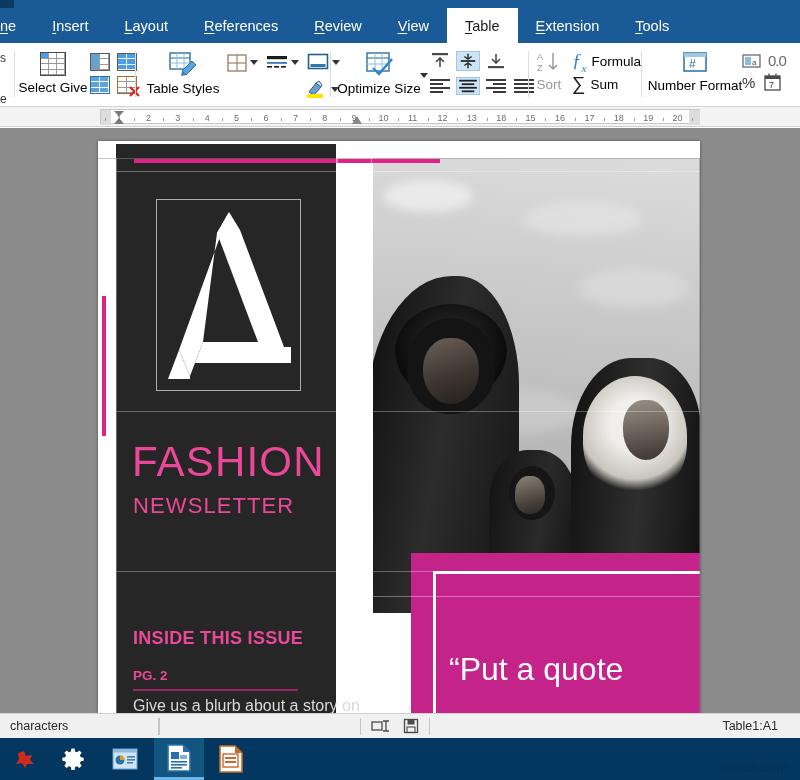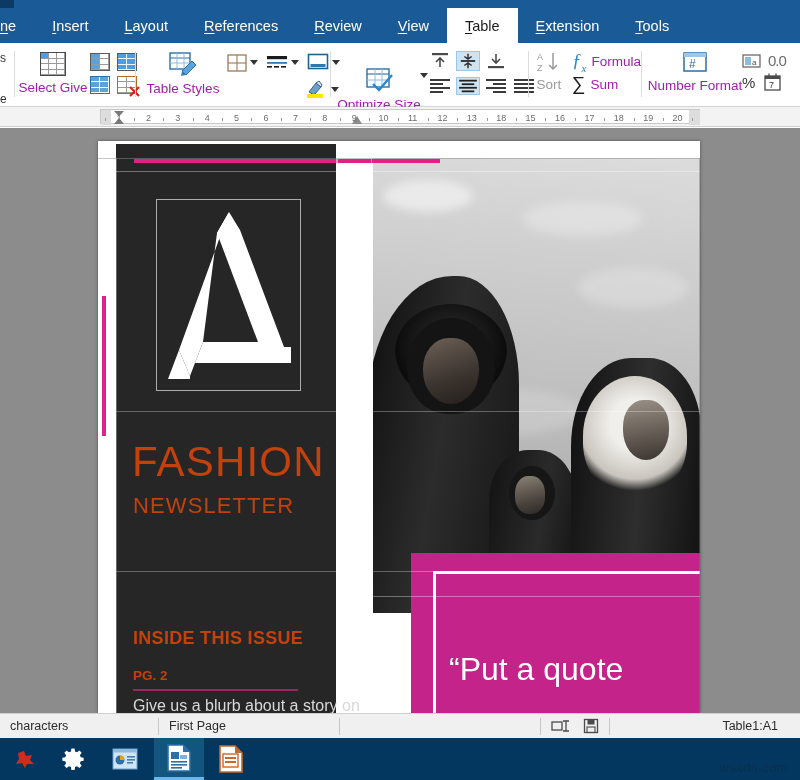--- a/index.html
+++ b/index.html
@@ -37,21 +37,21 @@
   
   .ribbon {
     position:absolute; left:0; top:43px; width:800px; height:64px;
     background:#ffffff; border-bottom:1px solid #d4d4d4;
   }
   .rgroup { position:absolute; top:0; height:64px; display:flex; align-items:flex-start; }
   .sep { position:absolute; top:8px; width:1px; height:46px; background:#dcdcdc; }
 
   .btn { display:flex; flex-direction:column; align-items:center; justify-content:flex-start;
          cursor:pointer; }
-  .lbl { font-size:13.5px; color:#a21caf; white-space:nowrap; line-height:15px; }
+  .lbl { font-size:13.5px; color:#000000; white-space:nowrap; line-height:15px; }
 
   
   .tblicon { width:26px; height:24px; border:1.4px solid #4a4a4a; background:#fff;
              display:grid; grid-template-columns:1fr 1fr 1fr; grid-template-rows:1fr 1fr 1fr 1fr; }
   .tblicon i { border-right:1px solid #9a9a9a; border-bottom:1px solid #9a9a9a; }
   .tblicon i.hl { background:#4d9de0; }
 
   .minitbl { width:20px; height:18px; border:1.2px solid #5a5a5a; background:#fff;
              display:grid; grid-template-columns:1fr 1fr; grid-template-rows:1fr 1fr 1fr; }
   .minitbl i { border-right:1px solid #9a9a9a; border-bottom:1px solid #9a9a9a; }
@@ -113,21 +113,21 @@
   .faceB { position:absolute; left:26px; top:26px; width:30px; height:38px; border-radius:44%;
            background:linear-gradient(165deg,#8c8378,#4a433c 65%,#2c2826); }
   .figC { left:198px; top:200px; width:130px; height:260px; border-radius:46% 40% 0 0/34% 28% 0 0;
           background:linear-gradient(95deg,#111,#2e2e2e 52%,#101010); }
   .hairC { position:absolute; left:12px; top:18px; width:104px; height:120px; border-radius:50% 50% 44% 44%;
            background:radial-gradient(circle at 50% 40%, #f0efec 28%, #c9c5bd 62%, rgba(200,198,190,0) 75%); }
   .faceC { position:absolute; left:52px; top:42px; width:46px; height:60px; border-radius:44% 44% 50% 50%;
            background:linear-gradient(170deg,#9b9189,#5f574f 62%,#3a342f); }
 
   .pinkline { position:absolute; background:#e0218a; }
-  .headline { position:absolute; color:#c2410c; }
+  .headline { position:absolute; color:#ec4899; }
 
   .magenta-box {
     position:absolute; left:313px; top:412px; width:289px; height:188px;
     background:#c4248a;
   }
   .magenta-inner2 { position:absolute; left:22px; top:18px; width:268px; height:142px; border-top:3px solid #fff; border-left:3px solid #fff; }
 
   .guide { position:absolute; background:rgba(255,255,255,.55); }
   .guidedark { position:absolute; background:rgba(120,120,120,.55); }
 
@@ -305,21 +305,21 @@
             <path d="M11 3 L14 1 L17 5 L16 7 Z" fill="#d8e6f2" stroke="#33618c" stroke-width="1"></path>
             <rect x="2" y="14" width="16" height="4" fill="#ffe600"></rect>
           </svg>
           <span style="border-left:4px solid transparent;border-right:4px solid transparent;border-top:5px solid #333;"></span>
         </div>
       </div>
     </div>
     <div class="sep" style="left:330px;"></div>
 
     <div class="rgroup" style="left:340px;">
-      <div class="btn" style="width:78px;padding-top:24px;">
+      <div class="btn" style="width:78px;padding-top:8px;">
         <svg width="30" height="26" viewBox="0 0 30 26">
           <rect x="3" y="2" width="22" height="18" fill="#fff" stroke="#2a6fa8" stroke-width="1.4"></rect>
           <line x1="3" y1="7" x2="25" y2="7" stroke="#2a6fa8" stroke-width="1.1"></line>
           <line x1="3" y1="13" x2="25" y2="13" stroke="#8fbcdc" stroke-width="1"></line>
           <line x1="11" y1="2" x2="11" y2="20" stroke="#8fbcdc" stroke-width="1"></line>
           <line x1="18" y1="2" x2="18" y2="20" stroke="#8fbcdc" stroke-width="1"></line>
           <path d="M9 17 L15 23 L28 8" stroke="#2e86c8" stroke-width="2.4" fill="none"></path>
         </svg>
         <span class="lbl" style="margin-top:4px;">Optimize Size</span>
       </div>
@@ -546,21 +546,20 @@
       <div class="guide" style="left:18px;top:17px;width:1px;height:555px;background:rgba(255,255,255,.3);"></div>
       <div class="guide" style="left:601px;top:17px;width:1px;height:555px;background:rgba(120,120,120,.45);"></div>
       <div class="guidedark" style="left:0;top:17px;width:602px;height:1px;background:rgba(140,140,140,.5);"></div>
       <div class="guidedark" style="left:238px;top:455px;width:364px;height:1px;background:rgba(255,255,255,.35);"></div>
     </div>
   </div>
 
   <div class="status">
     <div class="cell" style="width:158px;">characters</div>
     <div class="vdiv"></div>
-    <div class="cell" style="width:180px;">First Page</div>
     <div class="vdiv"></div>
     <div class="cell" style="width:200px;"></div>
     <div class="vdiv"></div>
     <div class="cell" style="gap:12px;">
       <svg width="20" height="14" viewBox="0 0 20 14">
         <rect x="1" y="3" width="10" height="8" fill="none" stroke="#4a4a4a" stroke-width="1.3"></rect>
         <path d="M12 2 L18 2 M15 2 L15 12 M12 12 L18 12" stroke="#4a4a4a" stroke-width="1.3" fill="none"></path>
       </svg>
       <svg width="16" height="16" viewBox="0 0 16 16">
         <rect x="1.5" y="1.5" width="13" height="13" fill="none" stroke="#4a4a4a" stroke-width="1.3"></rect>

